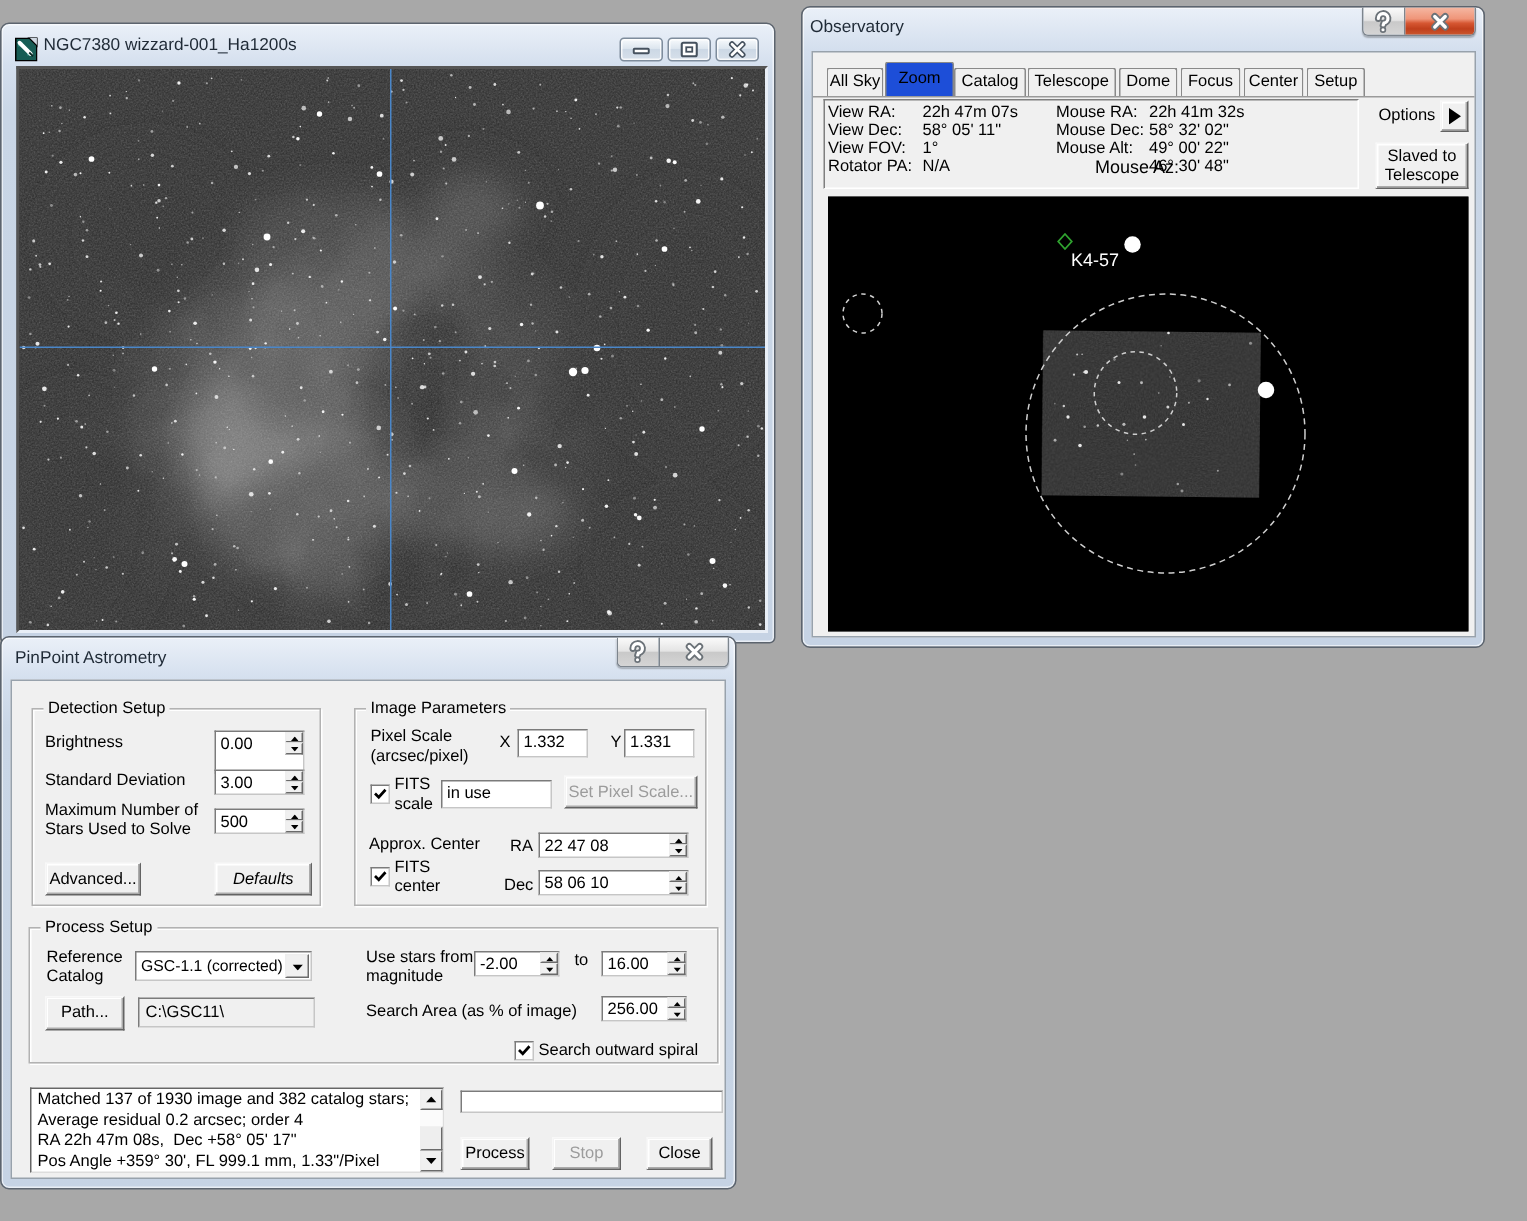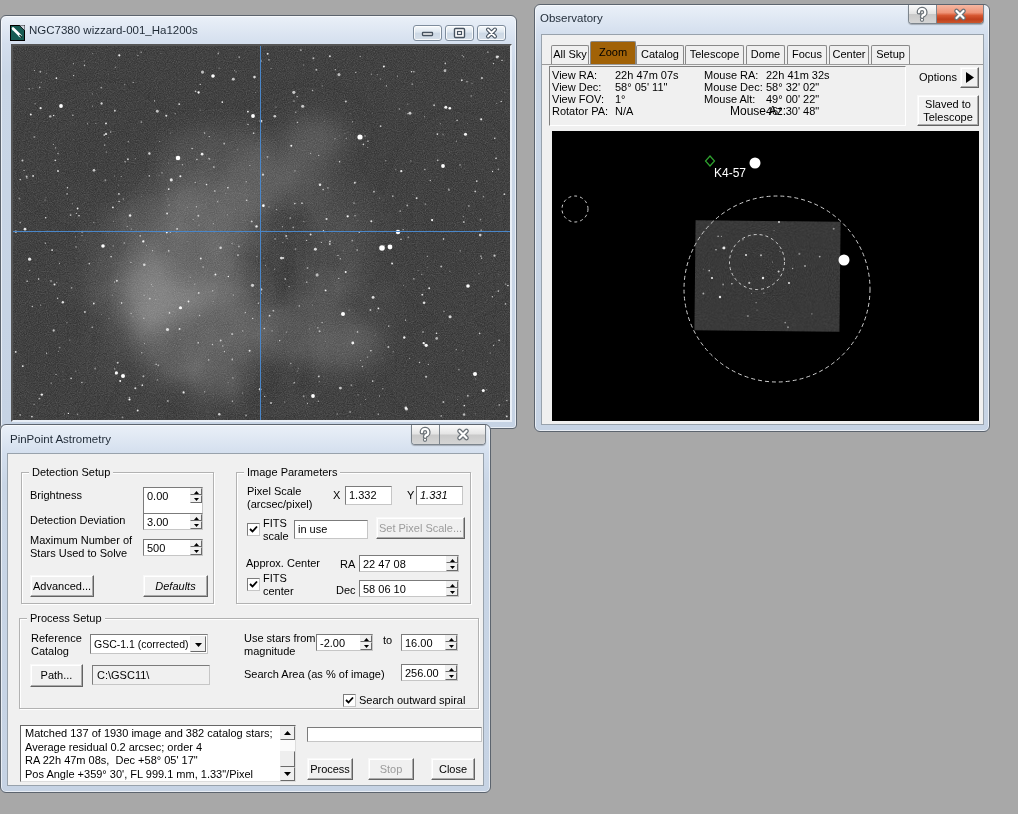--- a/index.html
+++ b/index.html
@@ -734,21 +734,21 @@
             <path d="M19.5 6 L26.5 13 M26.5 6 L19.5 13"></path>
           </g>
           <g stroke="#fff" stroke-width="2.2" stroke-linecap="round">
             <path d="M19.5 6 L26.5 13 M26.5 6 L19.5 13"></path>
           </g>
         </svg></div>
 </div>
 <div class="dlg" style="left:6px;top:29px;width:443px;height:391px;">
 <div style="position:absolute;left:0px;top:29px;width:441px;height:1px;background:#9a9a9a;"></div>
 <div class="tab" style="left:9px;top:10px;width:38px;height:19px;line-height:17px;">All Sky</div>
-<div class="tab" style="left:48px;top:6px;width:46px;height:23px;line-height:20px;z-index:3;background:#a16207;text-align:center;">Zoom</div>
+<div class="tab" style="left:48px;top:6px;width:46px;height:23px;line-height:20px;z-index:3;background:#1d4ed8;text-align:center;">Zoom</div>
 <div class="tab" style="left:94px;top:10px;width:48px;height:19px;line-height:17px;">Catalog</div>
 <div class="tab" style="left:143px;top:10px;width:59px;height:19px;line-height:17px;">Telescope</div>
 <div class="tab" style="left:204px;top:10px;width:39px;height:19px;line-height:17px;">Dome</div>
 <div class="tab" style="left:245px;top:10px;width:40px;height:19px;line-height:17px;">Focus</div>
 <div class="tab" style="left:287px;top:10px;width:40px;height:19px;line-height:17px;">Center</div>
 <div class="tab" style="left:329px;top:10px;width:39px;height:19px;line-height:17px;">Setup</div>
 <div style="position:absolute;left:7px;top:31px;width:357px;height:60px;background:#f0f0f0;border:1px solid;border-color:#7f7f7f #fff #fff #7f7f7f;"></div>
 <div style="position:absolute;left:10px;top:34px;font-size:11px;line-height:13px;color:#000;white-space:nowrap;">View RA:</div>
 <div style="position:absolute;left:73px;top:34px;font-size:11px;line-height:13px;color:#000;white-space:nowrap;">22h 47m 07s</div>
 <div style="position:absolute;left:162px;top:34px;font-size:11px;line-height:13px;color:#000;white-space:nowrap;">Mouse RA:</div>
@@ -863,21 +863,21 @@
           <svg width="5" height="3" style="margin-top:2px">
             <path d="M2.5 0 L5 3 H0 Z" fill="#000"></path>
           </svg>
         </div>
         <div class="spb" style="right:0;top:7px;width:12px;height:8px;">
           <svg width="5" height="3" style="margin-top:2px">
             <path d="M2.5 3 L0 0 H5 Z" fill="#000"></path>
           </svg>
         </div>
       </div>
-<div style="position:absolute;left:22px;top:60px;font-size:11px;line-height:13px;color:#000;white-space:nowrap;">Detection Deviation</div>
+<div style="position:absolute;left:22px;top:60px;font-size:11px;line-height:13px;color:#000;white-space:nowrap;">Standard Deviation</div>
 <div class="sunk" style="left:135px;top:59px;width:60px;height:17px;">
         <div style="position:absolute;left:3px;top:2px;font-size:11px;line-height:13px;">3.00</div>
         <div class="spb" style="right:0;top:0;width:12px;height:7px;">
           <svg width="5" height="3" style="margin-top:2px">
             <path d="M2.5 0 L5 3 H0 Z" fill="#000"></path>
           </svg>
         </div>
         <div class="spb" style="right:0;top:7px;width:12px;height:8px;">
           <svg width="5" height="3" style="margin-top:2px">
             <path d="M2.5 3 L0 0 H5 Z" fill="#000"></path>
@@ -903,21 +903,21 @@
 <div class="grp" style="left:228px;top:18px;width:235px;height:132px;">
         <span>Image Parameters</span>
       </div>
 <div style="position:absolute;left:239px;top:31px;font-size:11px;line-height:13px;color:#000;white-space:nowrap;">Pixel Scale<br>(arcsec/pixel)</div>
 <div style="position:absolute;left:325px;top:35px;font-size:11px;line-height:13px;color:#000;white-space:nowrap;">X</div>
 <div class="sunk" style="left:337px;top:32px;width:47px;height:19px;">
         <div style="position:absolute;left:3px;top:2px;font-size:11px;">1.332</div>
       </div>
 <div style="position:absolute;left:399px;top:35px;font-size:11px;line-height:13px;color:#000;white-space:nowrap;">Y</div>
 <div class="sunk" style="left:408px;top:32px;width:47px;height:19px;">
-        <div style="position:absolute;left:3px;top:2px;font-size:11px;font-style:italic;">1.331</div>
+        <div style="position:absolute;left:3px;top:2px;font-size:11px;">1.331</div>
       </div>
 <div class="sunk" style="left:239px;top:69px;width:13px;height:13px;">
         <svg width="11" height="11" style="position:absolute;left:0px;top:0px">
           <path d="M2 5 L4.5 7.5 L9 2.5" stroke="#000" stroke-width="1.8" fill="none"></path>
         </svg>
       </div>
 <div style="position:absolute;left:255px;top:63px;font-size:11px;line-height:13px;color:#000;white-space:nowrap;">FITS<br>scale</div>
 <div class="sunk" style="left:286px;top:66px;width:74px;height:19px;">
         <div style="position:absolute;left:3px;top:2px;font-size:11px;">in use</div>
       </div>

